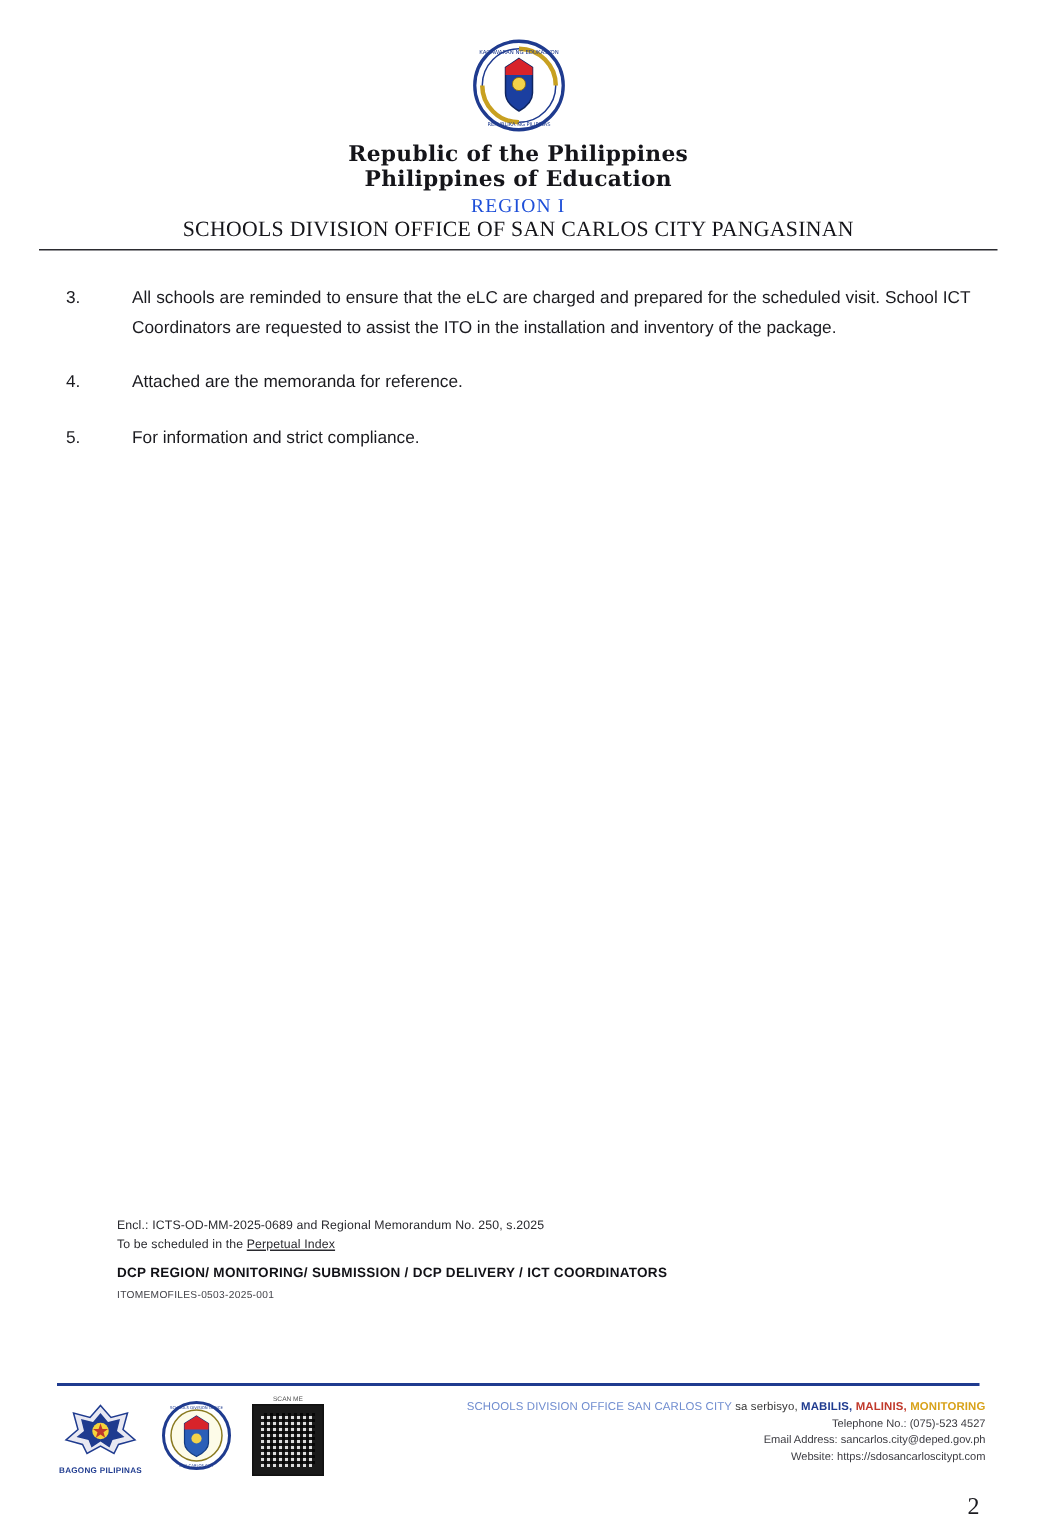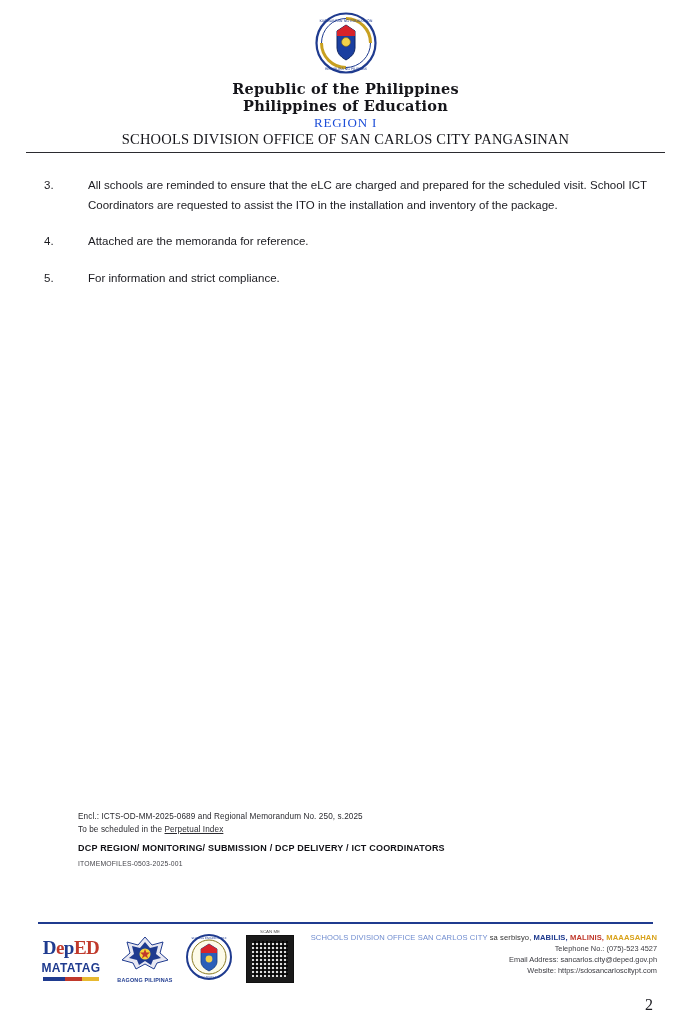--- a/index.html
+++ b/index.html
@@ -14,21 +14,21 @@
     background: #ffffff;
     margin: 0 auto;
     overflow: hidden;
     font-family: "Liberation Sans", sans-serif;
     color: #17171c;
   }
 
   
   .letterhead {
     text-align: center;
-    padding-top: 12px;
+    padding-top: 26px;
   }
   .seal {
     width: 62px;
     height: 62px;
     margin: 0 auto;
     position: relative;
   }
   .seal svg { display: block; }
 
   .lh-line1, .lh-line2 {
@@ -287,25 +287,20 @@
     <div class="note-subjects">DCP REGION/ MONITORING/ SUBMISSION / DCP DELIVERY / ICT COORDINATORS</div>
     <div class="note-code">ITOMEMOFILES-0503-2025-001</div>
   </div>
 
   <div class="bottom-rule"></div>
 
   <div class="bottom-band">
 
     <div class="logos">
 
-      <div class="deped-logo">
-        <div class="deped-word"><span class="d">D</span><span class="e">e</span><span class="p">p</span><span class="ed">ED</span></div>
-        <div class="matatag">MATATAG</div>
-        <div class="matatag-bar"></div>
-      </div>
 
       <div class="flag-logo">
         <svg width="50" height="36" viewBox="0 0 50 36" aria-hidden="true">
           <path d="M25 2 L32 10 L43 7 L40 18 L48 25 L37 28 L34 34 L25 29 L16 34 L13 28 L2 25 L10 18 L7 7 L18 10 Z" fill="#e8e8f2" stroke="#1f3b8f" stroke-width="1"></path>
           <path d="M25 7 L30 13 L38 11 L36 19 L41 23 L33 25 L31 30 L25 26 L19 30 L17 25 L9 23 L14 19 L12 11 L20 13 Z" fill="#1f3b8f"></path>
           <circle cx="25" cy="19" r="5.5" fill="#f5d33a"></circle>
           <path d="M25 14 l1.3 3.6 3.7 0 -3 2.3 1.1 3.6 -3.1-2.2 -3.1 2.2 1.1-3.6 -3-2.3 3.7 0 Z" fill="#c0392b"></path>
         </svg>
         <div class="cap">BAGONG PILIPINAS</div>
       </div>
@@ -328,21 +323,21 @@
       </div>
 
     </div>
 
     <div class="contact">
       <div class="title-line">
         <span class="sdo">SCHOOLS DIVISION OFFICE SAN CARLOS CITY</span>
         <span class="svc">sa serbisyo,</span>
         <span class="mab">MABILIS,</span>
         <span class="mal">MALINIS,</span>
-        <span class="mak">MAAASAHAN</span>
+        <span class="mak">MONITORING</span>
       </div>
       <div class="row">
         <span class="lbl">Telephone No.:</span>
         <span class="val">(075)-523 4527</span>
       </div>
       <div class="row">
         <span class="lbl">Email Address:</span>
         <span class="val">sancarlos.city@deped.gov.ph</span>
       </div>
       <div class="row">

